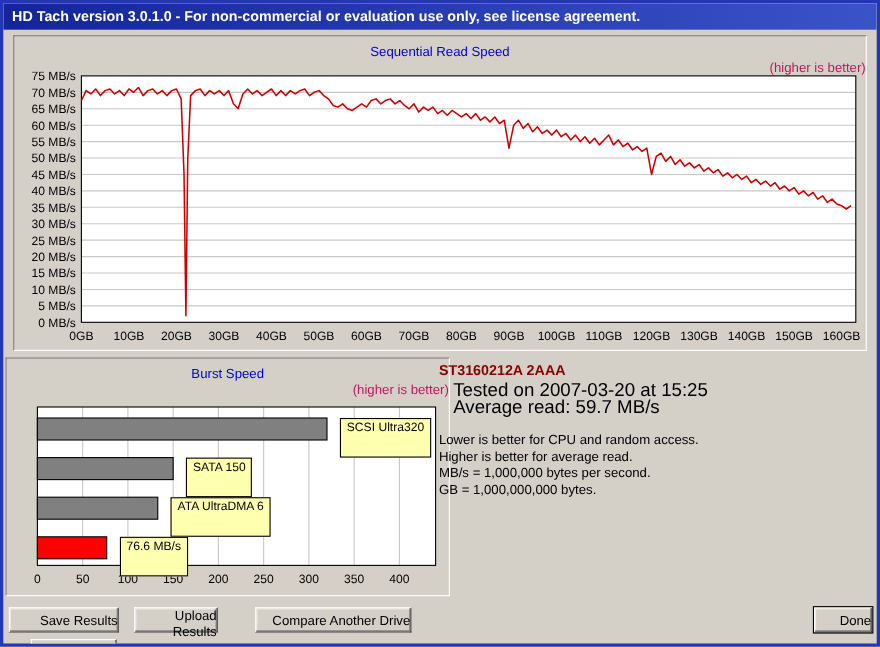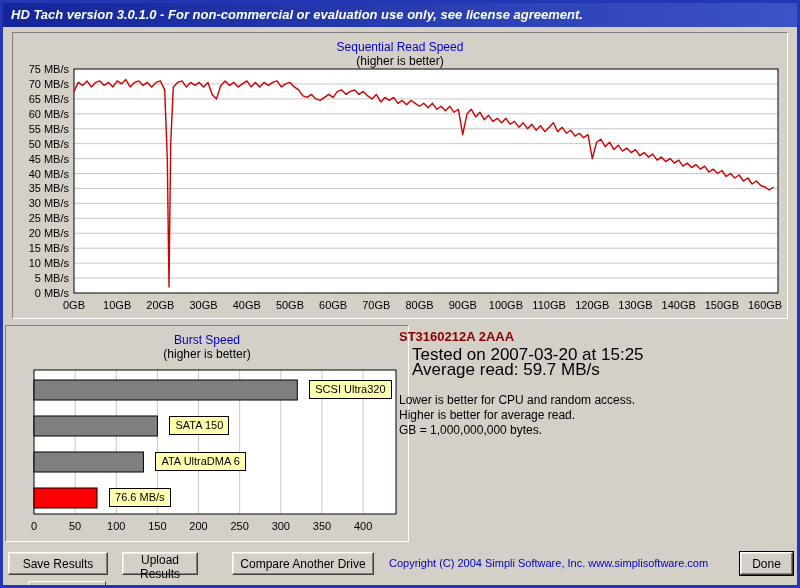--- a/index.html
+++ b/index.html
@@ -6,51 +6,52 @@
   html,body { background:#808080; }
   body { font-family:"Liberation Sans", sans-serif; }
   .window{
     position:relative; width:800px; height:588px;
     background:#d4d0c8; border:3px solid #2336b4; overflow:hidden;
   }
   .titlebar{
     position:absolute; left:0; top:0; right:0; height:24px;
     background:linear-gradient(90deg,#14259a,#3a53c6);
     color:#fff; font-size:13px; font-weight:bold;
-    line-height:24px; padding-left:8px; white-space:nowrap; overflow:hidden;font-style:italic;
+    line-height:24px; padding-left:8px; white-space:nowrap; overflow:hidden;
   }
   .panel{
     position:absolute; background:#d4d0c8;
     border-top:1px solid #808080; border-left:1px solid #808080;
     border-right:1px solid #fff; border-bottom:1px solid #fff;
   }
   .seq-panel{ left:9px; top:29px; width:776px; height:287px; }
   .burst-panel{ left:2px; top:322px; width:404px; height:217px; }
   .chart-title{ text-align:center; color:#0000cc; font-size:12px; margin-top:7px; }
-  .chart-subtitle{ text-align:center; color:#000000; font-size:12px; }
+  .chart-subtitle{ text-align:right; color:#be185d; font-size:12px; }
   .seq-svg-wrap{ position:absolute; left:3px; top:32px; }
   .burst-wrap{ position:absolute; left:6px; top:42px; width:392px; height:170px; }
   .burst-wrap svg{ position:absolute; left:0; top:0; }
   .burst-label{
     position:absolute; background:#ffffb0; border:1px solid #000;
-    font-size:11px; line-height:15px; height:19px; padding:1px 5px;
+    font-size:11px; line-height:15px; height:36px; padding:1px 5px;
     white-space:nowrap; color:#000;
   }
   .info{ position:absolute; left:396px; top:326px; width:372px; color:#000; }
   .drive-name{ font-size:13px; font-weight:bold; color:#8b0000; margin-bottom:3px; }
   .info-line{ font-size:17px; line-height:15px; margin-left:13px; }
   .info-notes{ margin-top:16px; }
   .info-note{ font-size:12px; line-height:15px; }
   .btn95{
     position:absolute; height:23px; background:#d4d0c8;
     border-top:1px solid #fff; border-left:1px solid #fff;
     border-right:1px solid #404040; border-bottom:1px solid #404040;
     box-shadow: inset -1px -1px 0 #808080, inset 1px 1px 0 #ece9e2;
     font-family:"Liberation Sans", sans-serif; font-size:12px; color:#000;
     cursor:pointer;
+    text-align:right;
   }
   .btn-save{ left:5px; top:549px; width:100px; }
   .btn-upload{ left:119px; top:549px; width:76px; }
   .btn-compare{ left:229px; top:549px; width:142px; }
   .btn-done{ left:737px; top:549px; width:53px; outline:1px solid #000; }
   .copyright{
     position:absolute; left:386px; top:554px; color:#0000cc; font-size:11px;
     white-space:nowrap;
   }
   .bg-fragment{
@@ -168,24 +169,24 @@
 
   <div class="info">
     <div class="drive-name">ST3160212A 2AAA</div>
     <div id="info-lines">
         <div class="info-line">Tested on 2007-03-20 at 15:25</div>
         <div class="info-line">Average read: 59.7 MB/s</div>
       </div>
     <div id="info-notes" class="info-notes">
         <div class="info-note">Lower is better for CPU and random access.</div>
         <div class="info-note">Higher is better for average read.</div>
+        <div class="info-note">MB/s = 1,000,000 bytes per second.</div>
         <div class="info-note">GB = 1,000,000,000 bytes.</div>
       </div>
   </div>
 
   <button class="btn95 btn-save">Save Results</button>
   <button class="btn95 btn-upload">Upload Results</button>
   <button class="btn95 btn-compare">Compare Another Drive</button>
-  <span class="copyright">Copyright (C) 2004 Simpli Software, Inc. www.simplisoftware.com</span>
   <button class="btn95 btn-done">Done</button>
 
   <div class="bg-fragment"></div>
 </div>
 
 </body></html>

